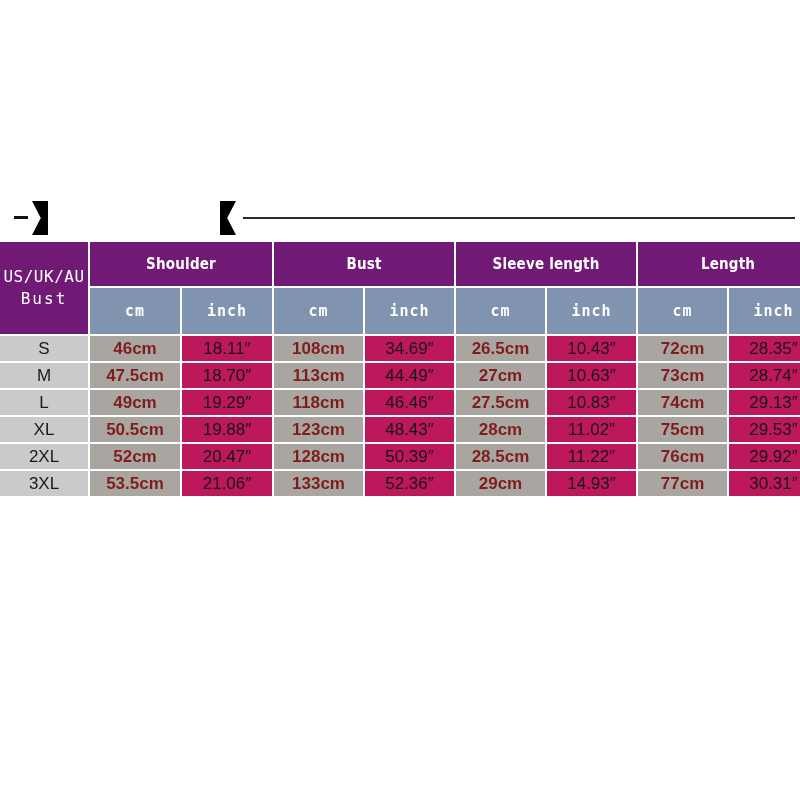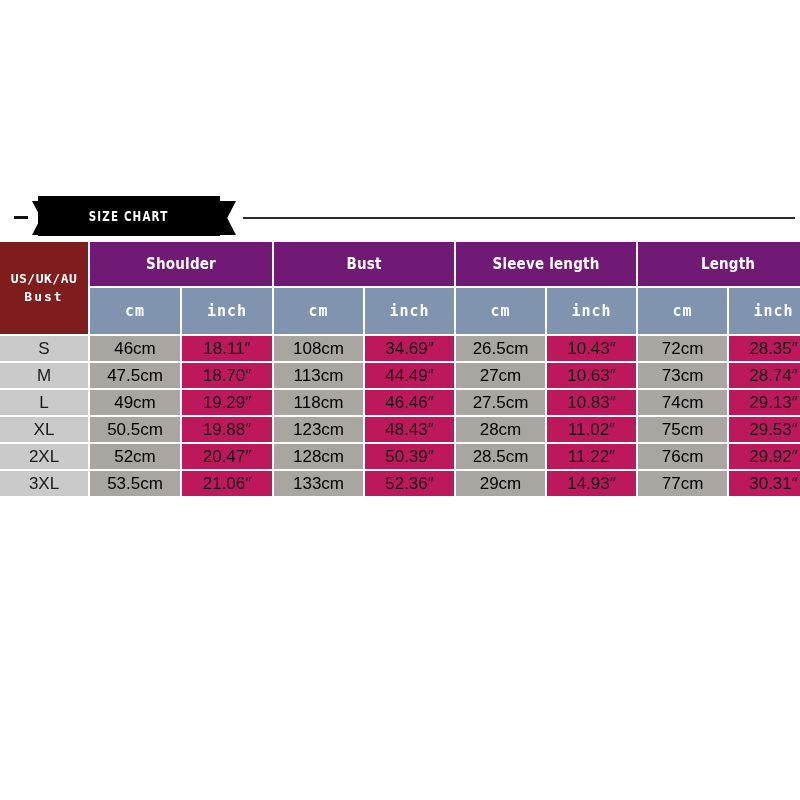--- a/index.html
+++ b/index.html
@@ -114,65 +114,62 @@
   th.unit-head {
     background: #8094b0;
     color: #ffffff;
     height: 46px;
     font-family: "DejaVu Sans Mono", "Liberation Mono", monospace;
     font-size: 15px;
     font-weight: 700;
     letter-spacing: 1px;
   }
   th.sizelabel-head {
-    background: #7f1d1d;
+    background: #701a75;
     color: #ffffff;
     height: 46px;
     font-family: "DejaVu Sans Mono", "Liberation Mono", monospace;
-    font-size: 13px;
-    font-weight: 700;
+    font-size: 16px;
+    font-weight: 400;
     line-height: 1.35;
     letter-spacing: 0.5px;
   }
   th.sizelabel-head .l2 {
     letter-spacing: 2px;
   }
 
   
   td.size-cell {
     background: #cacaca;
     color: #1a1a1a;
     height: 25px;
     font-size: 17px;
     font-weight: 400;
   }
   td.cm-cell {
     background: #a9a6a1;
-    color: #000000;
+    color: #7f1d1d;
     height: 25px;
     font-size: 17px;
-    font-weight: 400;
+    font-weight: 700;
   }
   td.inch-cell {
     background: #be185d;
     color: #151515;
     height: 25px;
     font-size: 17px;
     font-weight: 400;
   }
 </style>
 </head>
 <body>
 
 <div id="banner">
   <div id="banner-dash-left"></div>
   <div id="ribbon-tail-left"></div>
-  <div id="ribbon-plate">
-    <span id="ribbon-title">SIZE CHART</span>
-  </div>
   <div id="ribbon-tail-right"></div>
   <div id="banner-rule-right"></div>
 </div>
 
 <div id="size-table-wrap">
   <table class="size-table">
     <colgroup>
       <col style="width:88px">
       <col style="width:90px">
         <col style="width:90px">

